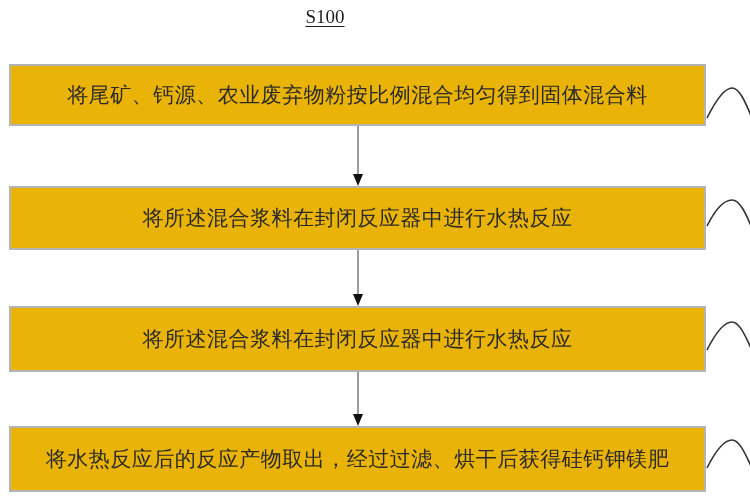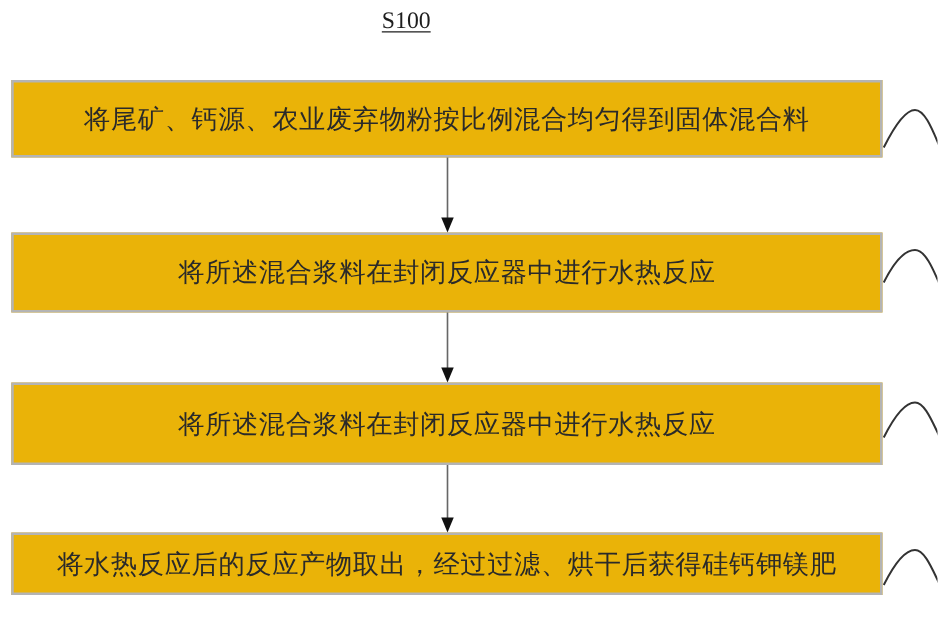--- a/index.html
+++ b/index.html
@@ -21,21 +21,21 @@
 
 <div class="box" style="top:64px;height:62px;">
   <span>将尾矿、钙源、农业废弃物粉按比例混合均匀得到固体混合料</span>
 </div>
 <div class="box" style="top:186px;height:64px;">
   <span>将所述混合浆料在封闭反应器中进行水热反应</span>
 </div>
 <div class="box" style="top:306px;height:66px;">
   <span>将所述混合浆料在封闭反应器中进行水热反应</span>
 </div>
-<div class="box" style="top:426px;height:50px;">
+<div class="box" style="top:426px;height:66px;">
   <span>将水热反应后的反应产物取出，经过过滤、烘干后获得硅钙钾镁肥</span>
 </div>
 
 <svg class="overlay" viewBox="0 0 750 500">
 
   <g>
     <line x1="358" y1="126" x2="358" y2="176" stroke="#666" stroke-width="1.3"></line>
     <polygon points="353,174 363,174 358,186" fill="#111"></polygon>
   </g>
 

